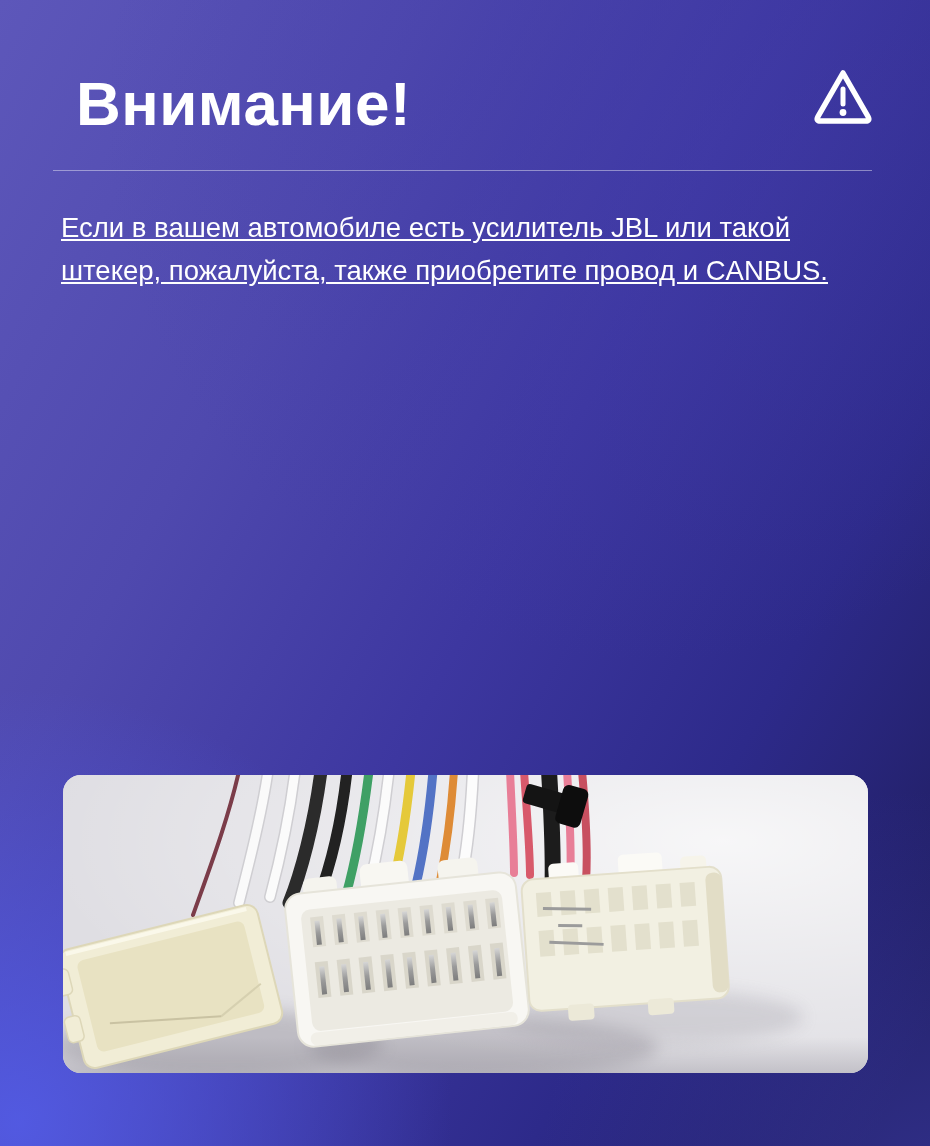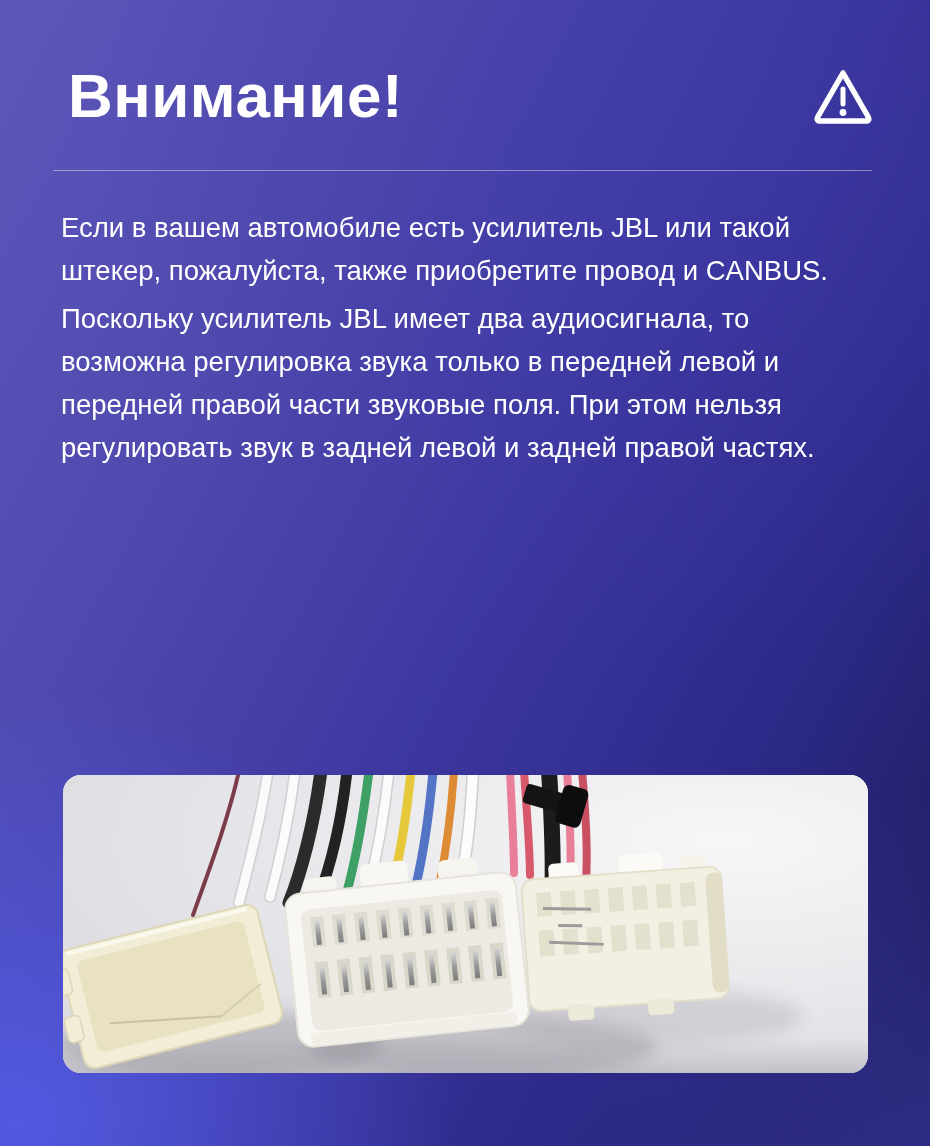--- a/index.html
+++ b/index.html
@@ -16,21 +16,21 @@
     background:
       radial-gradient(circle at 2% 98%, rgba(84,94,235,0.85) 0%, rgba(84,94,235,0.0) 30%),
       radial-gradient(circle at 100% 103%, rgba(72,72,196,0.40) 0%, rgba(72,72,196,0.0) 26%),
       radial-gradient(circle at 70% 10%, rgba(66,60,170,0.45) 0%, rgba(66,60,170,0.0) 45%),
       linear-gradient(118deg, #5d57ba 0%, #4f49ae 28%, #3d37a0 52%, #2d2a8a 74%, #1f1d5e 96%);
     color: #ffffff;
   }
   .title {
     position: absolute;
     left: 60px; top: 54px;
-    margin: 8px;
+    margin: 16px;
     font-size: 62px;
     font-weight: bold;
     letter-spacing: 0.5px;
     line-height: 1.1;
     color: #ffffff;
   }
   .warn-icon {
     position: absolute;
     left: 810px; top: 64px;
     width: 66px; height: 66px;
@@ -47,20 +47,21 @@
     position: absolute;
     left: 61px; top: 206px;
     width: 812px;
   }
   .notice p {
     margin: 0 0 5px 0;
     font-size: 27.5px;
     line-height: 43px;
     font-weight: normal;
     color: #ffffff;
+    text-decoration: underline;
   }
   .photo {
     position: absolute;
     left: 63px; top: 775px;
     width: 805px; height: 298px;
     margin: 0;
     border-radius: 18px;
     overflow: hidden;
     background: #dfdee3;
   }
@@ -78,21 +79,20 @@
       <path d="M33 9 L58 52.5 Q60.5 57 55.5 57 L10.5 57 Q5.5 57 8 52.5 Z" fill="none" stroke="#ffffff" stroke-width="5.5" stroke-linejoin="round"></path>
       <line x1="33" y1="25" x2="33" y2="40" stroke="#ffffff" stroke-width="5" stroke-linecap="round"></line>
       <circle cx="33" cy="48.5" r="3.4" fill="#ffffff"></circle>
     </svg>
   </span>
 
   <hr class="divider">
 
   <main class="notice">
     <p>Если в вашем автомобиле есть усилитель JBL или такой штекер, пожалуйста, также приобретите провод и CANBUS.</p>
-    <p>Поскольку усилитель JBL имеет два аудиосигнала, то возможна регулировка звука только в передней левой и передней правой части звуковые поля. При этом нельзя регулировать звук в задней левой и задней правой частях.</p>
   </main>
 
   <figure class="photo">
     <svg viewBox="0 0 805 298" width="805" height="298">
       <defs>
         <linearGradient id="pinMetal" x1="0" y1="0" x2="0" y2="1">
           <stop offset="0" stop-color="#d6d6d6"></stop>
           <stop offset="0.5" stop-color="#9b9b9b"></stop>
           <stop offset="1" stop-color="#7d7d7d"></stop>
         </linearGradient>

